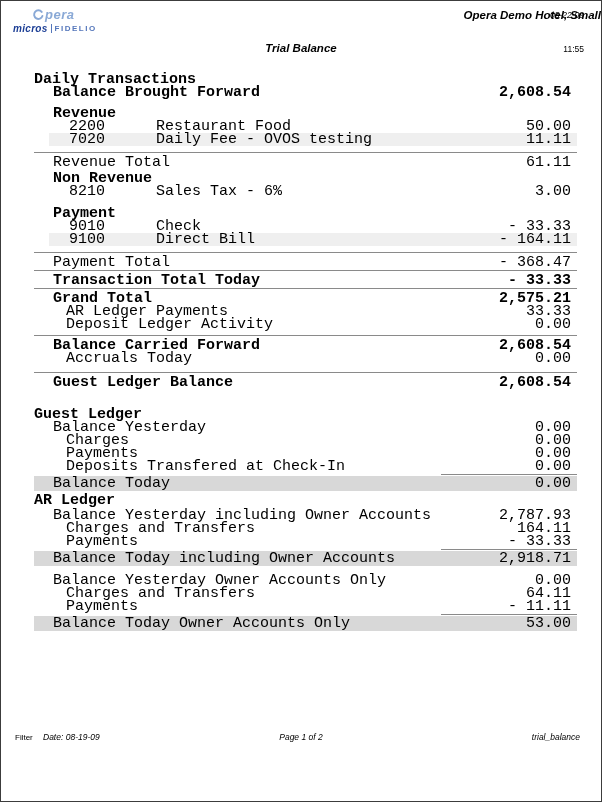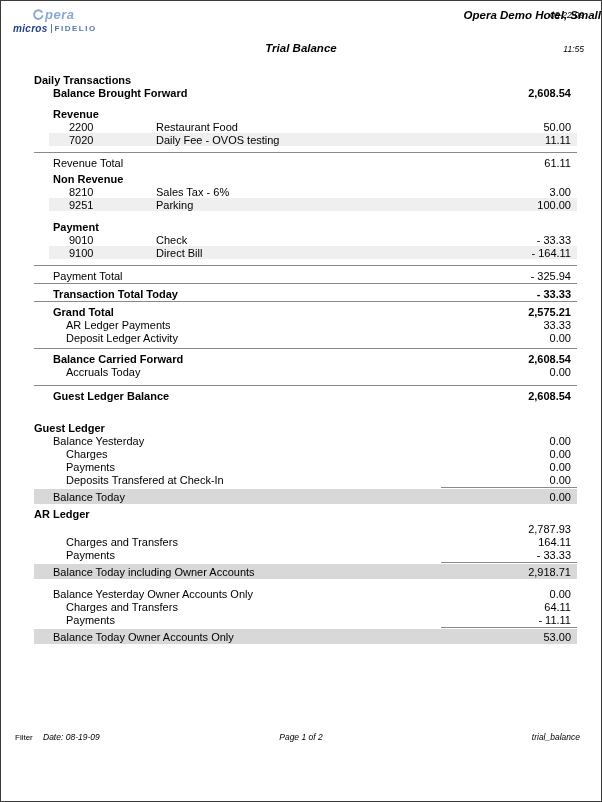--- a/index.html
+++ b/index.html
@@ -24,24 +24,24 @@
   .logo-opera svg{margin-right:1px;}
   .logo-micros-line{display:flex;align-items:center;margin-top:1px;}
   .logo-micros{font-weight:bold;font-style:italic;font-size:10px;color:var(--brand-micros);letter-spacing:0.3px;}
   .logo-sep{width:1px;height:9px;background:var(--brand-fidelio);margin:0 3px;}
   .logo-fidelio{font-size:8px;color:var(--brand-fidelio);letter-spacing:1.5px;font-weight:bold;}
   .hotel-name{position:absolute;left:0;right:0;top:8px;text-align:right;
     font-size:11.5px;font-weight:bold;font-style:italic;}
   .report-title{position:absolute;left:0;right:0;top:41px;text-align:center;
     font-size:11.5px;font-weight:bold;font-style:italic;}
   .header-date{position:absolute;right:17px;top:9px;font-size:8.5px;font-style:italic;}
-  .header-time{position:absolute;right:17px;top:43px;font-size:8.5px;font-style:italic;}
+  .header-time{position:absolute;right:17px;top:43px;font-size:8.5px;}
 
   
-  .report-body{margin:14px 24px 0 33px;font-size:11px;}
+  .report-body{margin:14px 24px 0 33px;font-size:15px;font-family:Liberation Mono, monospace;}
   .row{position:relative;display:flex;align-items:center;height:13px;}
   .row .cell{position:relative;z-index:1;white-space:nowrap;}
   .row .amount{margin-left:auto;padding-right:6px;text-align:left;}
   .bold{font-weight:bold;}
 
   .row.section .label{padding-left:0;font-weight:bold;}
   .row.indent1 .label{padding-left:19px;}
   .row.indent2 .label{padding-left:32px;}
 
   .row.detail .code{padding-left:35px;width:122px;}
@@ -121,45 +121,40 @@
       </div>
       <div class="spacer" style="height: 3px;"></div>
       <div class="row line indent1">
         <span class="cell label bold">Non Revenue</span>
       </div>
       <div class="row detail">
         <span class="cell code">8210</span>
         <span class="cell desc">Sales Tax - 6%</span>
         <span class="cell amount">3.00</span>
       </div>
-      <div class="row detail shaded">
-        <span class="cell code">9251</span>
-        <span class="cell desc">Parking</span>
-        <span class="cell amount">100.00</span>
-      </div>
       <div class="spacer" style="height: 6px;"></div>
       <div class="spacer" style="height: 3px;"></div>
       <div class="row line indent1">
         <span class="cell label bold">Payment</span>
       </div>
       <div class="row detail">
         <span class="cell code">9010</span>
         <span class="cell desc">Check</span>
         <span class="cell amount">- 33.33</span>
       </div>
       <div class="row detail shaded">
         <span class="cell code">9100</span>
         <span class="cell desc">Direct Bill</span>
         <span class="cell amount">- 164.11</span>
       </div>
       <div class="spacer" style="height: 6px;"></div>
       <div class="row total">
         <div class="inner-h indent1-wrap">
           <span class="cell label" style="padding-left: 19px;">Payment Total</span>
-          <span class="cell amount">- 325.94</span>
+          <span class="cell amount">- 368.47</span>
         </div>
       </div>
       <div class="spacer" style="height: 1px;"></div>
       <div class="row total">
         <div class="inner-h indent1-wrap">
           <span class="cell label bold" style="padding-left: 19px;">Transaction Total Today</span>
           <span class="cell amount bold">- 33.33</span>
         </div>
       </div>
       <div class="spacer" style="height: 1px;"></div>
@@ -221,20 +216,21 @@
           <span class="cell label">Balance Today</span>
           <span class="cell amount">0.00</span>
         </div>
       </div>
       <div class="spacer" style="height: 3px;"></div>
       <div class="row section">
         <span class="cell label">AR Ledger</span>
       </div>
       <div class="spacer" style="height: 2px;"></div>
       <div class="row line indent1">
+        <span class="cell label">Balance Yesterday including Owner Accounts</span>
         <span class="cell amount">2,787.93</span>
       </div>
       <div class="row line indent2">
         <span class="cell label">Charges and Transfers</span>
         <span class="cell amount">164.11</span>
       </div>
       <div class="row line indent2">
         <span class="cell label">Payments</span>
         <span class="cell amount">- 33.33</span>
       </div>

